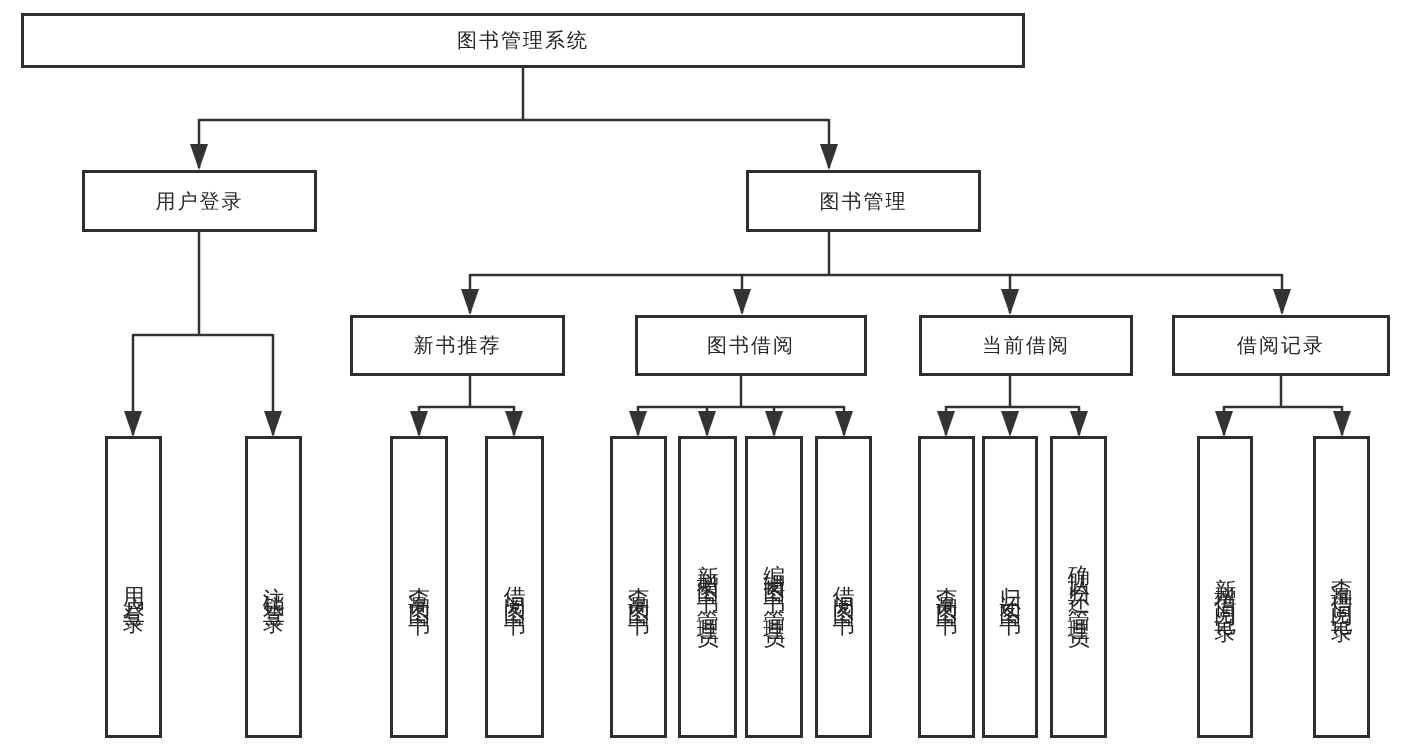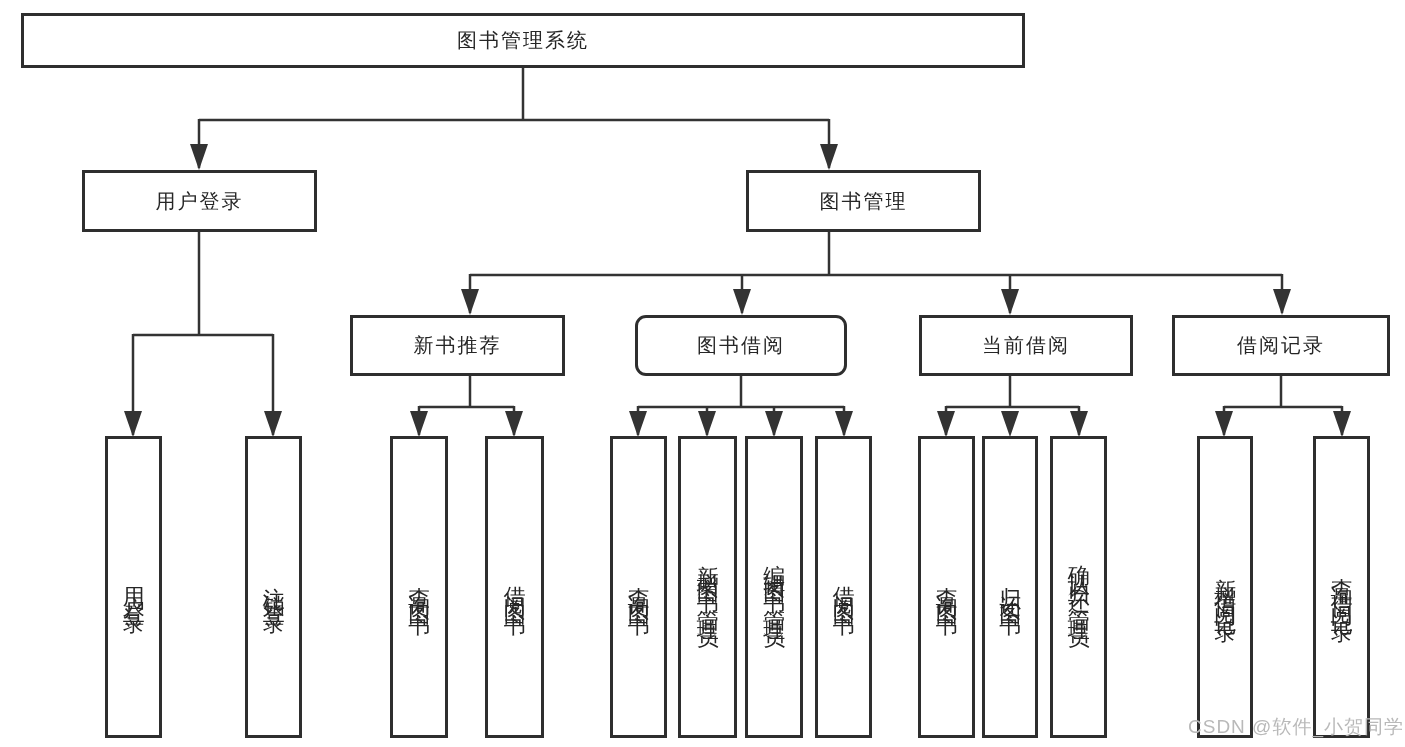--- a/index.html
+++ b/index.html
@@ -90,21 +90,21 @@
   <div class="node h" style="left:82px;top:170px;width:235px;height:62px;">
     <span class="lbl">用户登录</span>
   </div>
   <div class="node h" style="left:731px;top:170px;width:235px;height:62px;margin-left:15px;">
     <span class="lbl">图书管理</span>
   </div>
 
   <div class="node h" style="left:350px;top:315px;width:215px;height:61px;">
     <span class="lbl">新书推荐</span>
   </div>
-  <div class="node h" style="left:635px;top:315px;width:212px;height:61px;border-radius:11px;">
+  <div class="node h" style="left:635px;top:315px;width:232px;height:61px;">
     <span class="lbl">图书借阅</span>
   </div>
   <div class="node h" style="left:903px;top:315px;width:214px;height:61px;margin-left:16px;">
     <span class="lbl">当前借阅</span>
   </div>
   <div class="node h" style="left:1172px;top:315px;width:218px;height:61px;">
     <span class="lbl">借阅记录</span>
   </div>
 
   <div class="node v" style="left:105px;top:436px;width:57px;height:302px;">
@@ -144,14 +144,13 @@
     <span class="lbl">确认归还（管理员）</span>
   </div>
 
   <div class="node v" style="left:1197px;top:436px;width:56px;height:302px;">
     <span class="lbl">新增借阅记录</span>
   </div>
   <div class="node v" style="left:1313px;top:436px;width:57px;height:302px;">
     <span class="lbl">查询借阅记录</span>
   </div>
 
-  <div class="wm">CSDN @软件_小贺同学</div>
 </div>
 
 </body></html>

